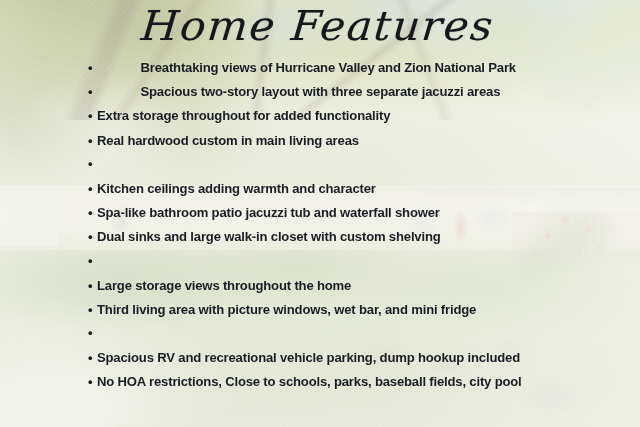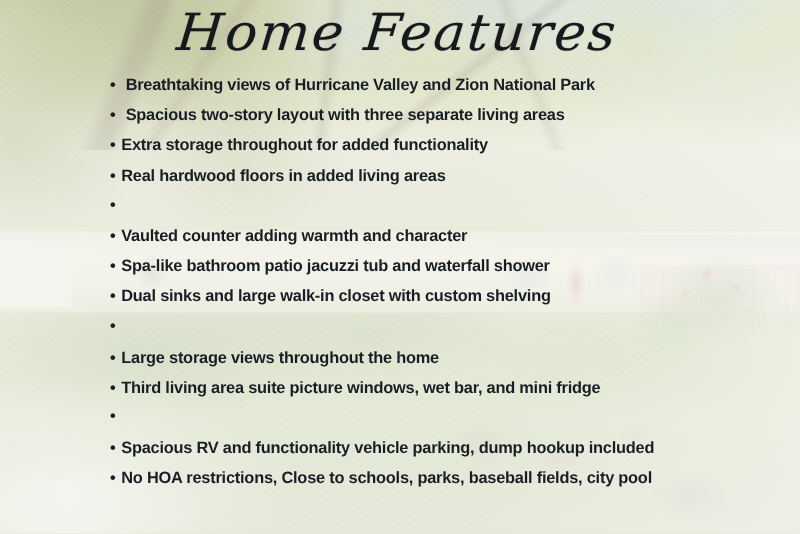--- a/index.html
+++ b/index.html
@@ -261,20 +261,21 @@
     line-height: 1;
     color: #191e25;
   }
 
   .feature-text {
     flex: 0 1 auto;
   }
 
   .feature-item.indented .feature-text {
     padding-left: 3.5px;
+    margin-left: 40px;
   }
 </style>
 </head>
 <body>
 
 <div id="poster">
 
   <div class="bg-layer bg-base"></div>
   <div class="bg-layer bg-canopy-left"></div>
   <div class="bg-layer bg-sky"></div>
@@ -295,62 +296,62 @@
 
     <div class="poster-title">Home Features</div>
 
     <ul class="feature-list">
         <li class="feature-item indented">
           <span class="bullet">•</span>
           <span class="feature-text">Breathtaking views of Hurricane Valley and Zion National Park</span>
         </li>
         <li class="feature-item indented">
           <span class="bullet">•</span>
-          <span class="feature-text">Spacious two-story layout with three separate living areas</span>
+          <span class="feature-text">Spacious two-story layout with three separate jacuzzi areas</span>
         </li>
         <li class="feature-item">
           <span class="bullet">•</span>
           <span class="feature-text">Extra storage throughout for added functionality</span>
         </li>
         <li class="feature-item">
           <span class="bullet">•</span>
-          <span class="feature-text">Real hardwood floors in added living areas</span>
-        </li>
-        <li class="feature-item">
-          <span class="bullet">•</span>
-        </li>
-        <li class="feature-item">
-          <span class="bullet">•</span>
-          <span class="feature-text">Vaulted counter adding warmth and character</span>
+          <span class="feature-text">Real hardwood custom in main living areas</span>
+        </li>
+        <li class="feature-item">
+          <span class="bullet">•</span>
+        </li>
+        <li class="feature-item">
+          <span class="bullet">•</span>
+          <span class="feature-text">Kitchen ceilings adding warmth and character</span>
         </li>
         <li class="feature-item">
           <span class="bullet">•</span>
           <span class="feature-text">Spa-like bathroom patio jacuzzi tub and waterfall shower</span>
         </li>
         <li class="feature-item">
           <span class="bullet">•</span>
           <span class="feature-text">Dual sinks and large walk-in closet with custom shelving</span>
         </li>
         <li class="feature-item">
           <span class="bullet">•</span>
         </li>
         <li class="feature-item">
           <span class="bullet">•</span>
           <span class="feature-text">Large storage views throughout the home</span>
         </li>
         <li class="feature-item">
           <span class="bullet">•</span>
-          <span class="feature-text">Third living area suite picture windows, wet bar, and mini fridge</span>
-        </li>
-        <li class="feature-item">
-          <span class="bullet">•</span>
-        </li>
-        <li class="feature-item">
-          <span class="bullet">•</span>
-          <span class="feature-text">Spacious RV and functionality vehicle parking, dump hookup included</span>
+          <span class="feature-text">Third living area with picture windows, wet bar, and mini fridge</span>
+        </li>
+        <li class="feature-item">
+          <span class="bullet">•</span>
+        </li>
+        <li class="feature-item">
+          <span class="bullet">•</span>
+          <span class="feature-text">Spacious RV and recreational vehicle parking, dump hookup included</span>
         </li>
         <li class="feature-item">
           <span class="bullet">•</span>
           <span class="feature-text">No HOA restrictions, Close to schools, parks, baseball fields, city pool</span>
         </li>
       </ul>
 
   </div>
 </div>
 

